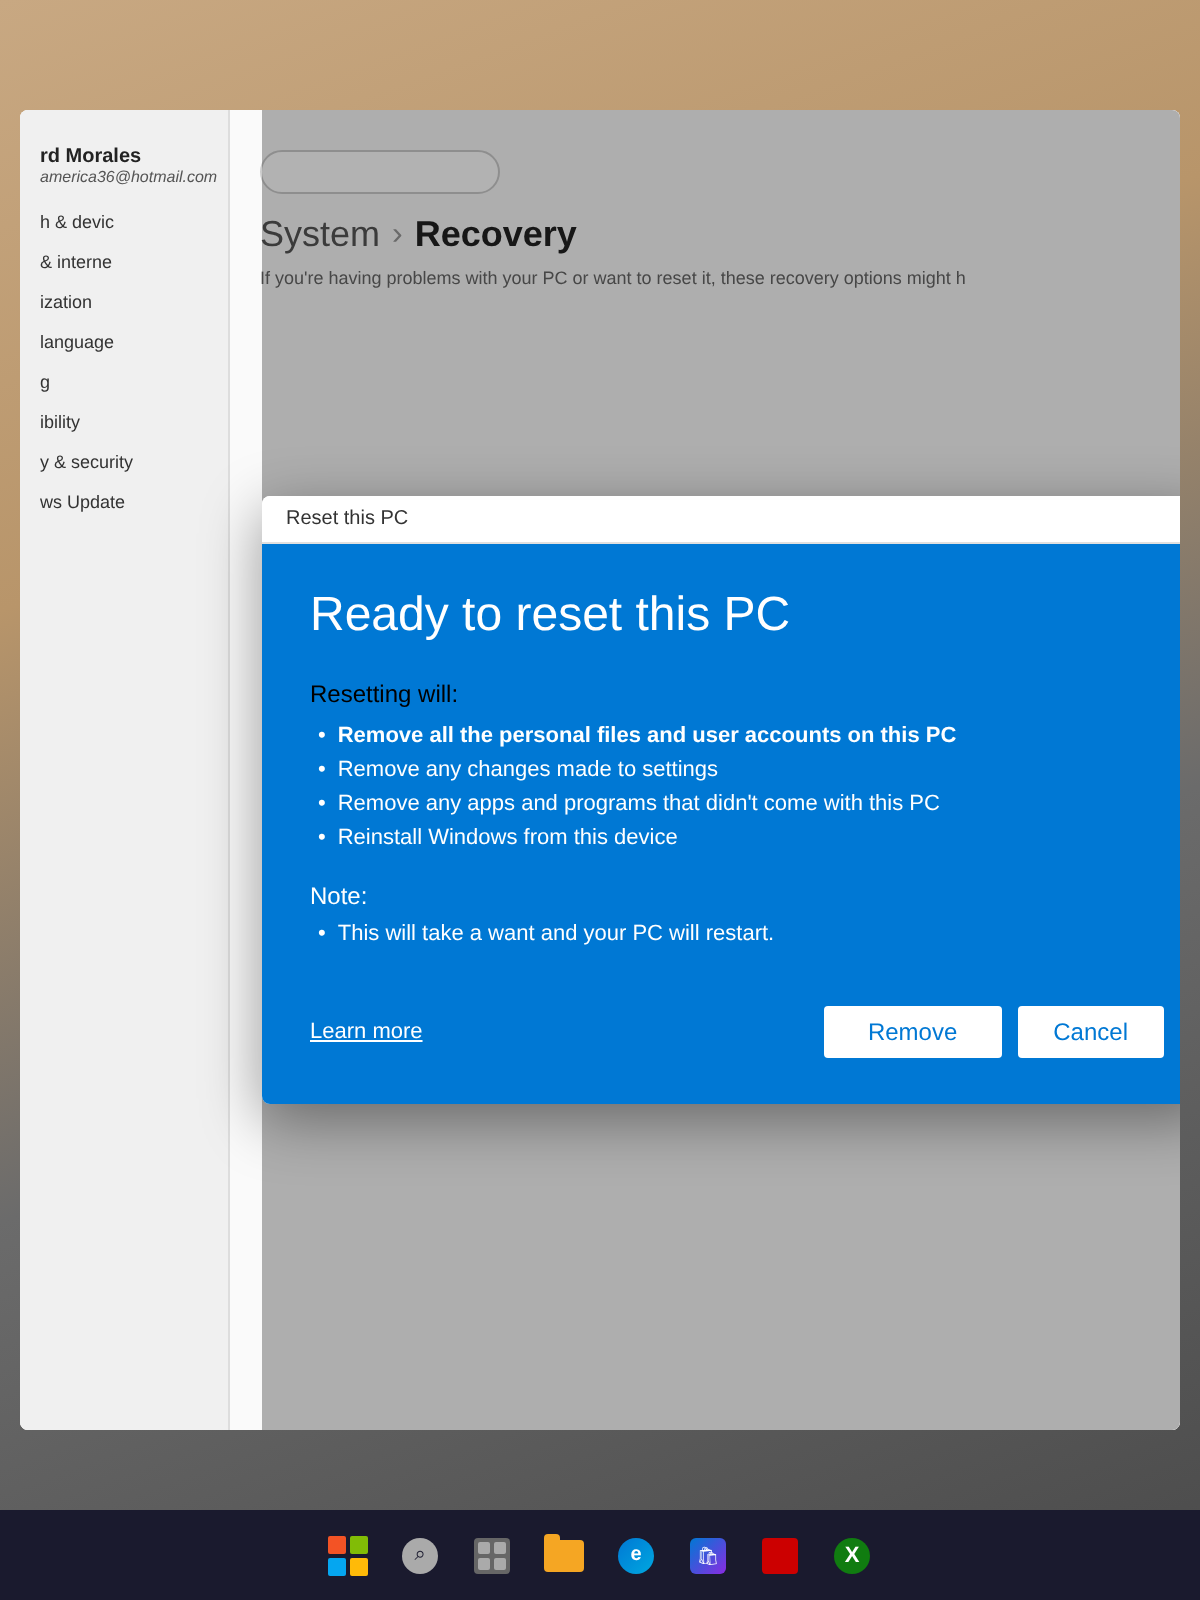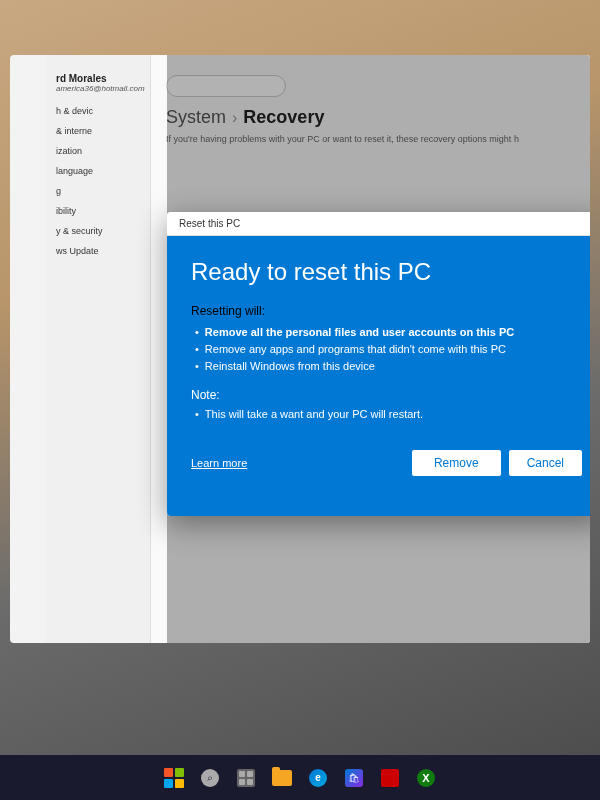--- a/index.html
+++ b/index.html
@@ -21,25 +21,24 @@
       height: 800px;
       background: linear-gradient(160deg, #c8a882 0%, #b8956a 30%, #6b6b6b 60%, #4a4a4a 100%);
     }
 
     
     .laptop-screen {
       position: absolute;
       top: 55px;
       left: 10px;
       width: 580px;
-      height: 588px;
+      height: 660px;
       background: #f3f3f3;
       border-radius: 4px;
       overflow: hidden;
-      padding-left: 36px;
     }
 
     
     .settings-page {
       width: 100%;
       height: 100%;
       background: #f3f3f3;
       position: relative;
     }
 
@@ -447,20 +446,23 @@
           <div class="dialog-body">
             <div class="dialog-title">Ready to reset this PC</div>
 
             <div class="dialog-section-label">Resetting will:</div>
 
             <ul class="dialog-bullet-list">
               <li>
                   <span><strong>Remove all the personal files and user accounts on this PC</strong></span>
                 </li>
               <li>
+                  <span>Remove any changes made to settings</span>
+                </li>
+              <li>
                   <span>Remove any apps and programs that didn't come with this PC</span>
                 </li>
               <li>
                   <span>Reinstall Windows from this device</span>
                 </li>
             </ul>
 
             <div class="dialog-note-label">Note:</div>
             <ul class="dialog-note-list">
               <li>

